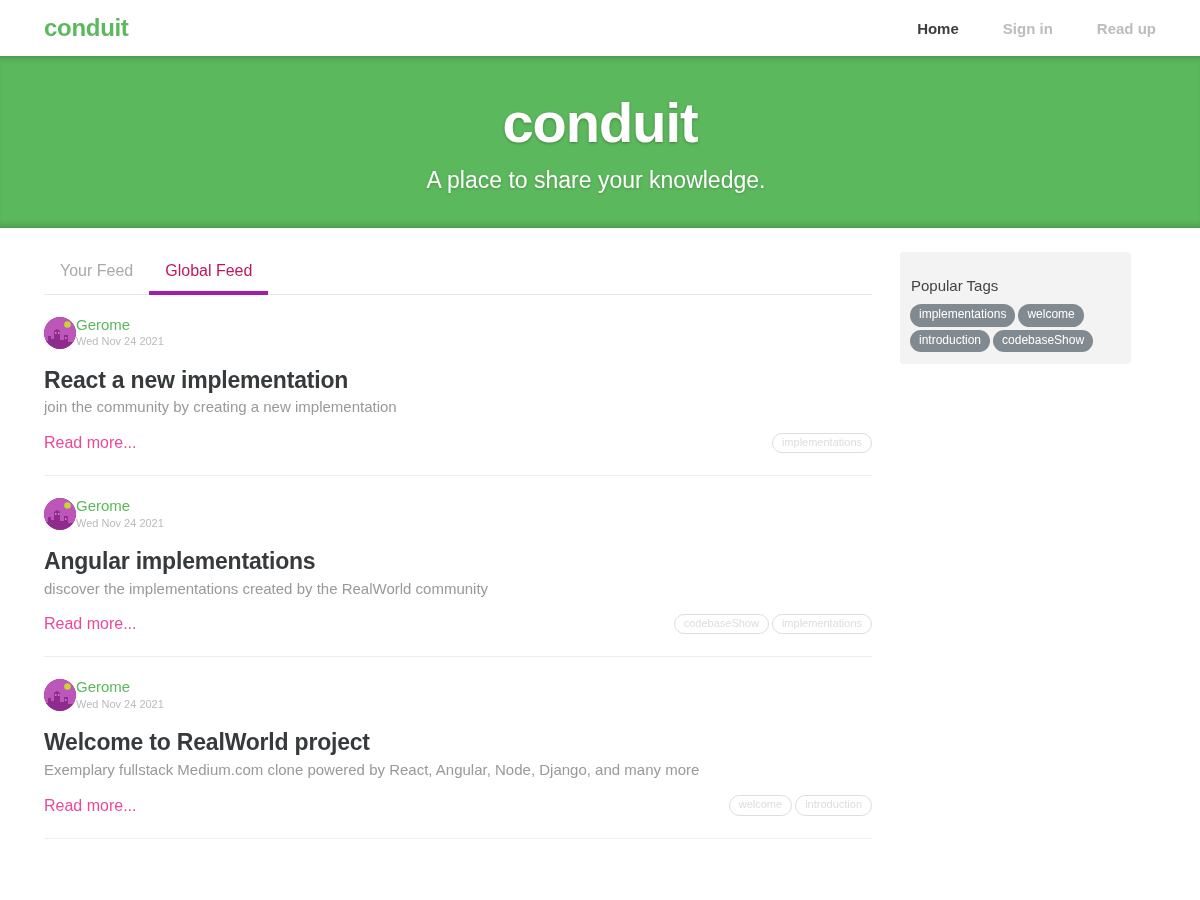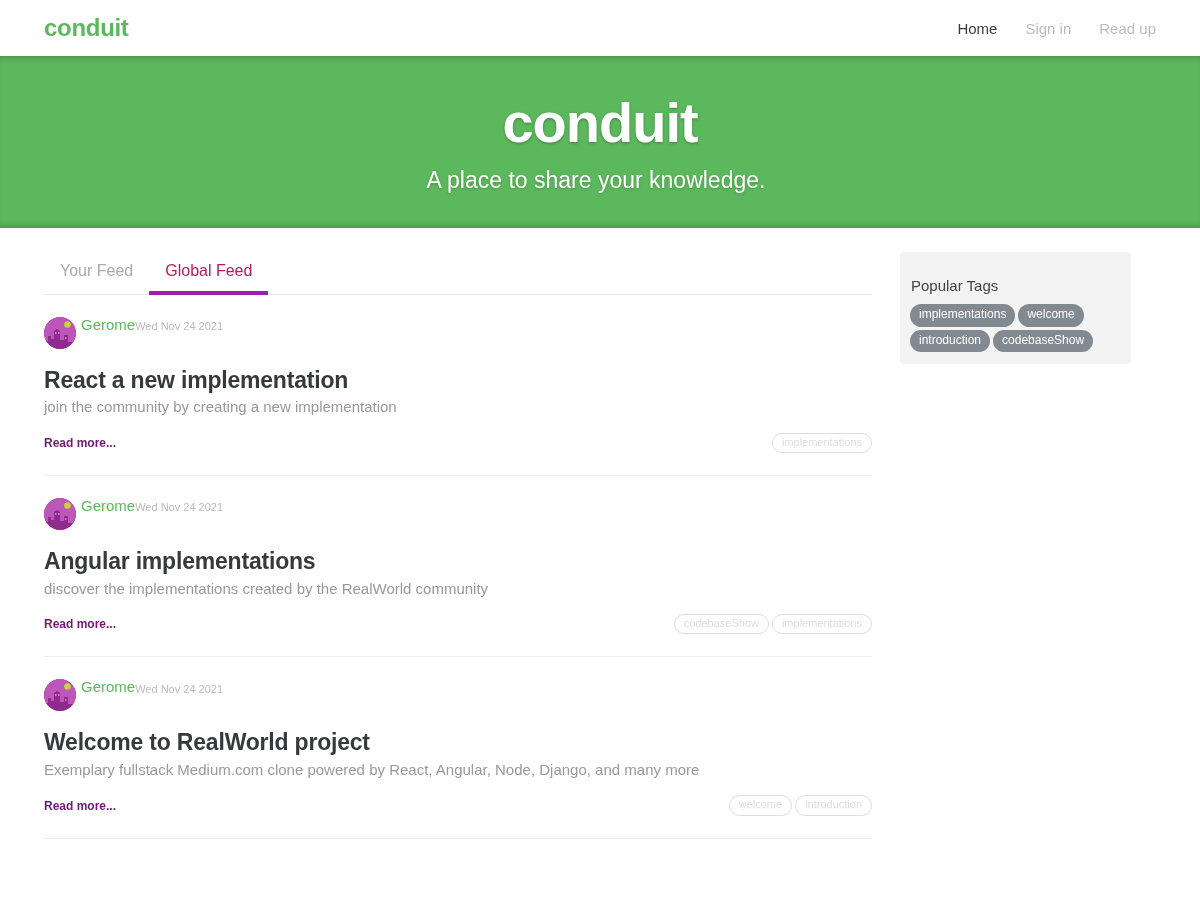--- a/index.html
+++ b/index.html
@@ -30,21 +30,22 @@
     font-size: 24px;
     font-weight: bold;
     color: #5CB85C;
     letter-spacing: -0.3px;
     line-height: 1;
     text-decoration: none;
   }
   .nav-links {
     display: flex;
     align-items: flex-start;
-    gap: 0px;
+    gap: 16px;
+    font-weight: bold;
   }
   .nav-link {
     font-size: 15px;
     color: #bbbcbd;
     padding: 0 14px;
     text-decoration: none;
     line-height: 1;
     white-space: nowrap;
   }
   .nav-link.active {
@@ -145,25 +146,23 @@
     width: 32px;
     height: 32px;
     border-radius: 50%;
     flex: 0 0 32px;
     position: relative;
     overflow: hidden;
     background: #b23fb0;
   }
   .avatar svg { display: block; }
   .meta-info {
-    margin-left: 5px;
-    display: flex;
-    flex-direction: row;
+    display: flex;
+    flex-direction: column;
     line-height: 1;
-    align-items: center;
   }
   .author {
     color: #5CB85C;
     font-size: 15px;
     text-decoration: none;
     line-height: 1.1;
     margin-bottom: 2px;
   }
   .date {
     color: #bbbbbb;
@@ -189,23 +188,23 @@
     color: #999999;
     margin: 0 0 16px 0;
     line-height: 1.3;
   }
   .preview-footer {
     display: flex;
     align-items: center;
     justify-content: space-between;
   }
   .read-more {
-    font-size: 12px;
-    font-weight: 700;
-    color: #701a75;
+    font-size: 16px;
+    font-weight: 400;
+    color: #ec4899;
   }
   .tag-list {
     display: flex;
     list-style: none;
     margin: 0;
     padding: 0;
     gap: 3px;
   }
   .tag-outline {
     font-size: 11px;

